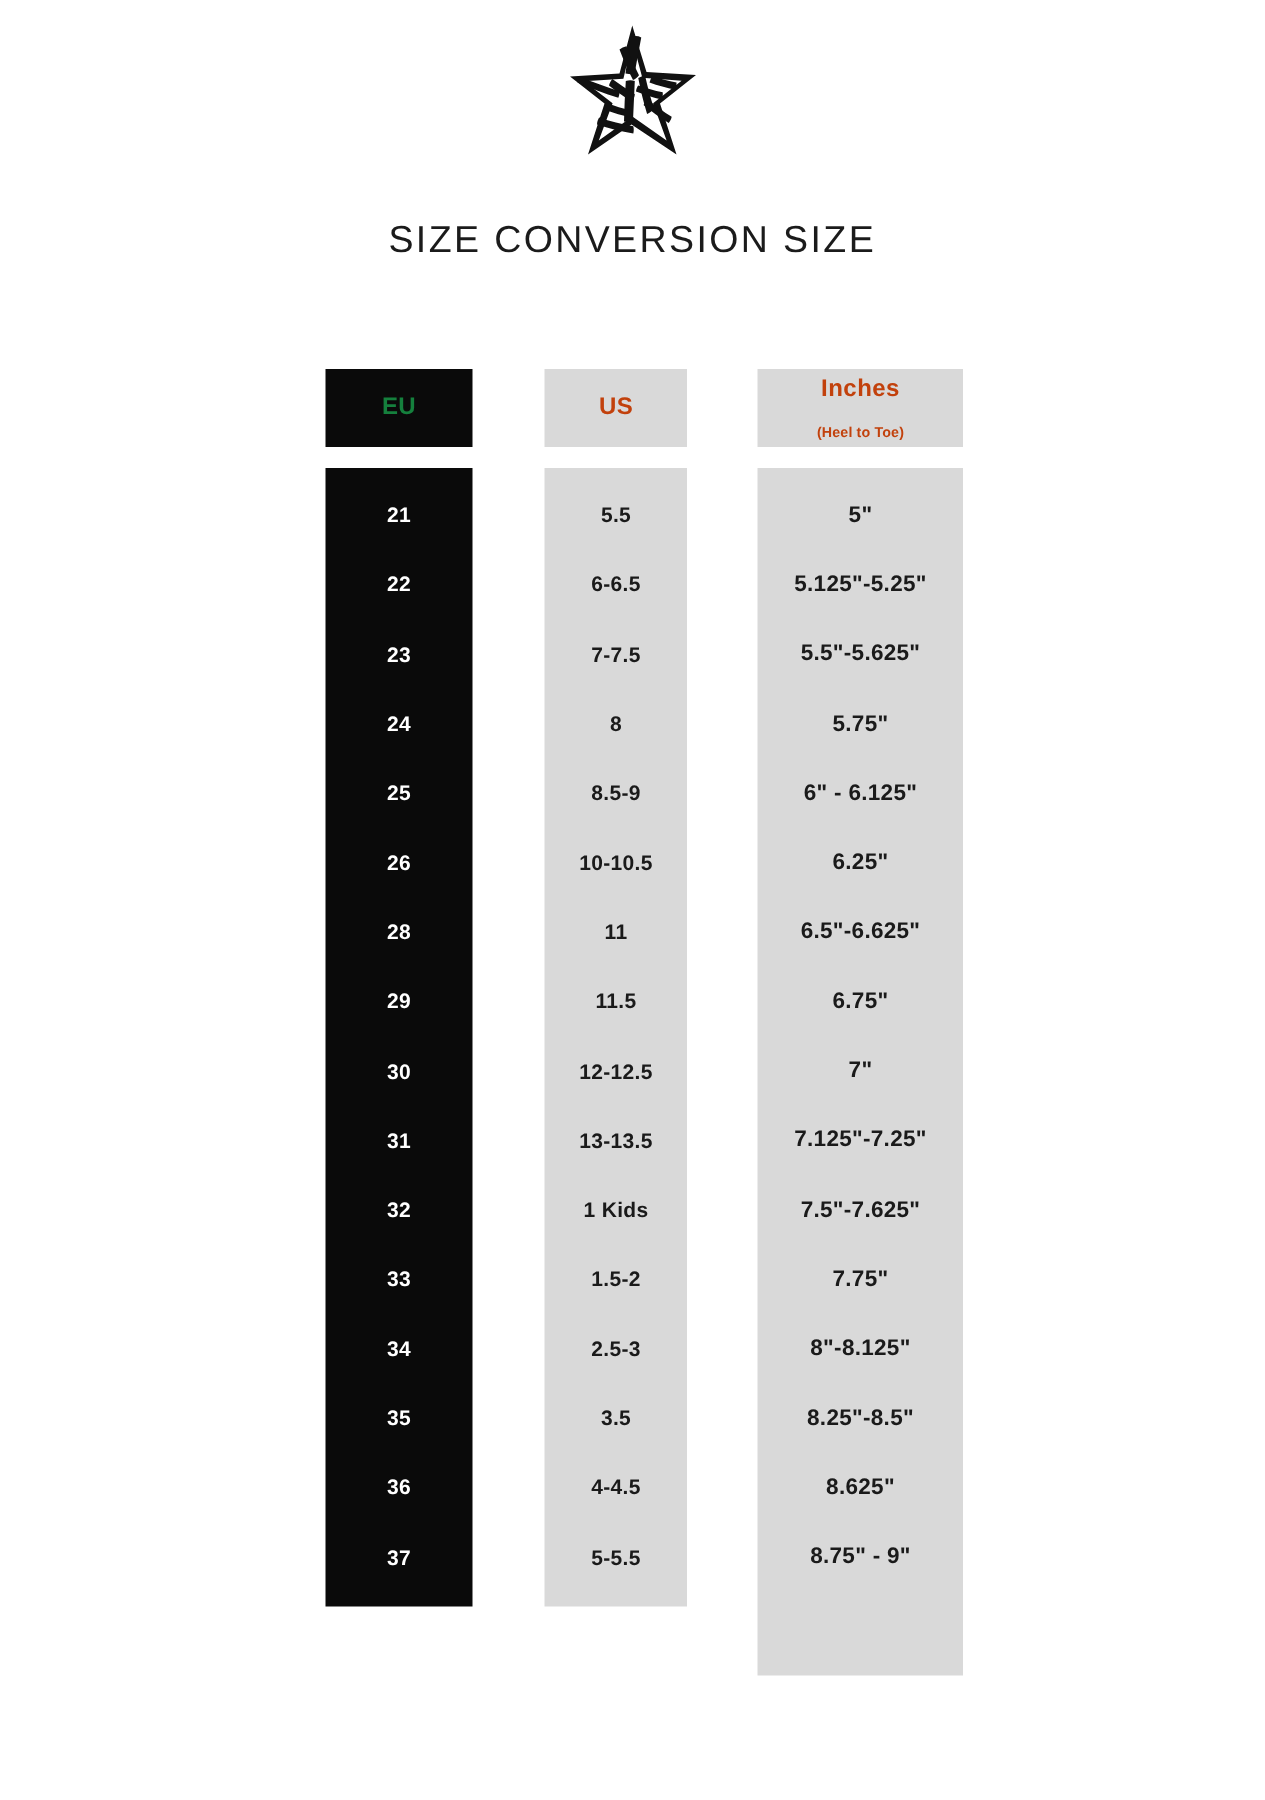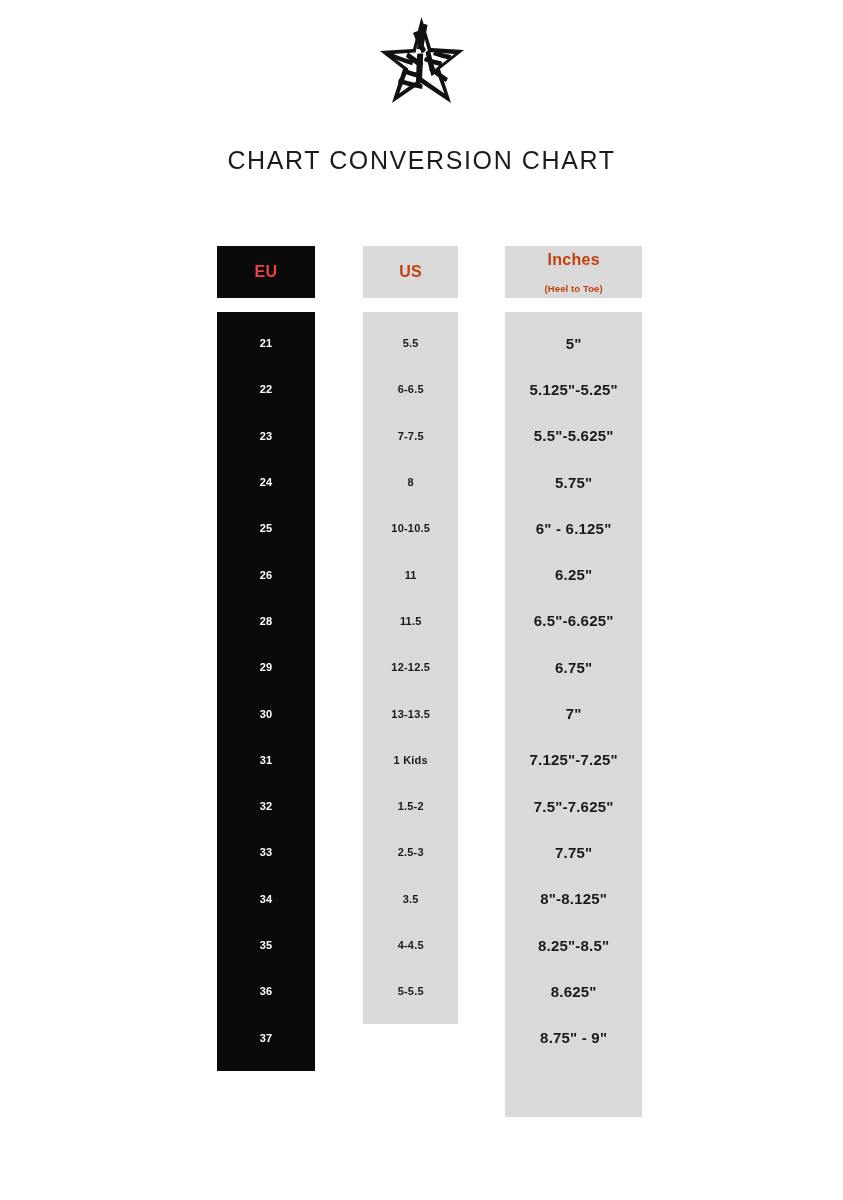--- a/index.html
+++ b/index.html
@@ -80,21 +80,21 @@
     display: flex;
     flex-direction: column;
     align-items: center;
     justify-content: center;
     font-weight: bold;
     font-size: 16px;
     letter-spacing: 0.3px;
   }
   .head-cell.dark {
     background: #0a0a0a;
-    color: #ef4444;
+    color: #15803d;
   }
   .head-cell.light {
     background: #d9d9d9;
     color: #c2410c;
   }
   .head-sub {
     font-size: 9.5px;
     font-weight: bold;
     letter-spacing: 0.1px;
     margin-top: 14px;
@@ -110,21 +110,21 @@
   .body-col.light {
     background: #d9d9d9;
     color: #1a1a1a;
   }
 
   .data-cell {
     height: 46.3px;
     display: flex;
     align-items: center;
     justify-content: center;
-    font-size: 11px;
+    font-size: 14px;
     font-weight: bold;
     letter-spacing: 0.2px;
     white-space: nowrap;
   }
   .col-inches .data-cell {
     font-size: 15px;
   }
 </style>
 </head>
 <body>
@@ -144,21 +144,21 @@
         <path d="M40 60 C46 62.4 52.2 64.2 58.5 65.4 C58.8 63.8 58.8 62.2 58.4 60.6 C52.4 59.4 46.6 57.7 41 55.5 C40.3 56.9 40 58.4 40 60 Z"></path>
         <path d="M35 70 C43 72.6 51 74.6 59.2 76 C59.6 74.4 59.6 72.8 59.2 71.2 C51.4 69.8 43.8 67.9 36.4 65.4 C35.6 66.8 35.1 68.4 35 70 Z"></path>
         <path d="M22 42 C31 46 40 49.4 49.2 52.2 C49.8 50.8 50.1 49.3 50 47.8 C41.2 45.2 32.6 42 24.2 38.4 C23.2 39.5 22.5 40.7 22 42 Z"></path>
         <path d="M66 57 C71.4 61.4 77 65.4 82.8 69 C83.8 67.8 84.5 66.4 84.8 64.9 C79.4 61.5 74.2 57.8 69.2 53.7 C67.9 54.6 66.8 55.7 66 57 Z"></path>
         <path d="M50 20 C52.6 27 55.6 33.8 59 40.4 C60.6 39.6 62 38.5 63 37.1 C59.8 30.9 57 24.5 54.6 17.9 C52.9 18.4 51.3 19.1 50 20 Z"></path>
         <path d="M70 42 C75.6 44 81.4 45.6 87.2 46.8 C87.8 45.2 88.1 43.6 88 42 C82.5 41 77.1 39.6 71.8 37.9 C71 39.2 70.4 40.6 70 42 Z"></path>
       </g>
     </svg>
   </div>
 
-  <div class="chart-title">CHART CONVERSION CHART</div>
+  <div class="chart-title">SIZE CONVERSION SIZE</div>
 
   <div class="table">
 
     <div class="header-row">
       <div class="col col-eu">
         <div class="head-cell dark">
           <span>EU</span>
         </div>
       </div>
       <div class="col col-us">
@@ -194,20 +194,21 @@
             <div class="data-cell">36</div>
             <div class="data-cell">37</div>
           </div>
       </div>
       <div class="col col-us">
         <div class="body-col light" id="col-us">
             <div class="data-cell">5.5</div>
             <div class="data-cell">6-6.5</div>
             <div class="data-cell">7-7.5</div>
             <div class="data-cell">8</div>
+            <div class="data-cell">8.5-9</div>
             <div class="data-cell">10-10.5</div>
             <div class="data-cell">11</div>
             <div class="data-cell">11.5</div>
             <div class="data-cell">12-12.5</div>
             <div class="data-cell">13-13.5</div>
             <div class="data-cell">1 Kids</div>
             <div class="data-cell">1.5-2</div>
             <div class="data-cell">2.5-3</div>
             <div class="data-cell">3.5</div>
             <div class="data-cell">4-4.5</div>

